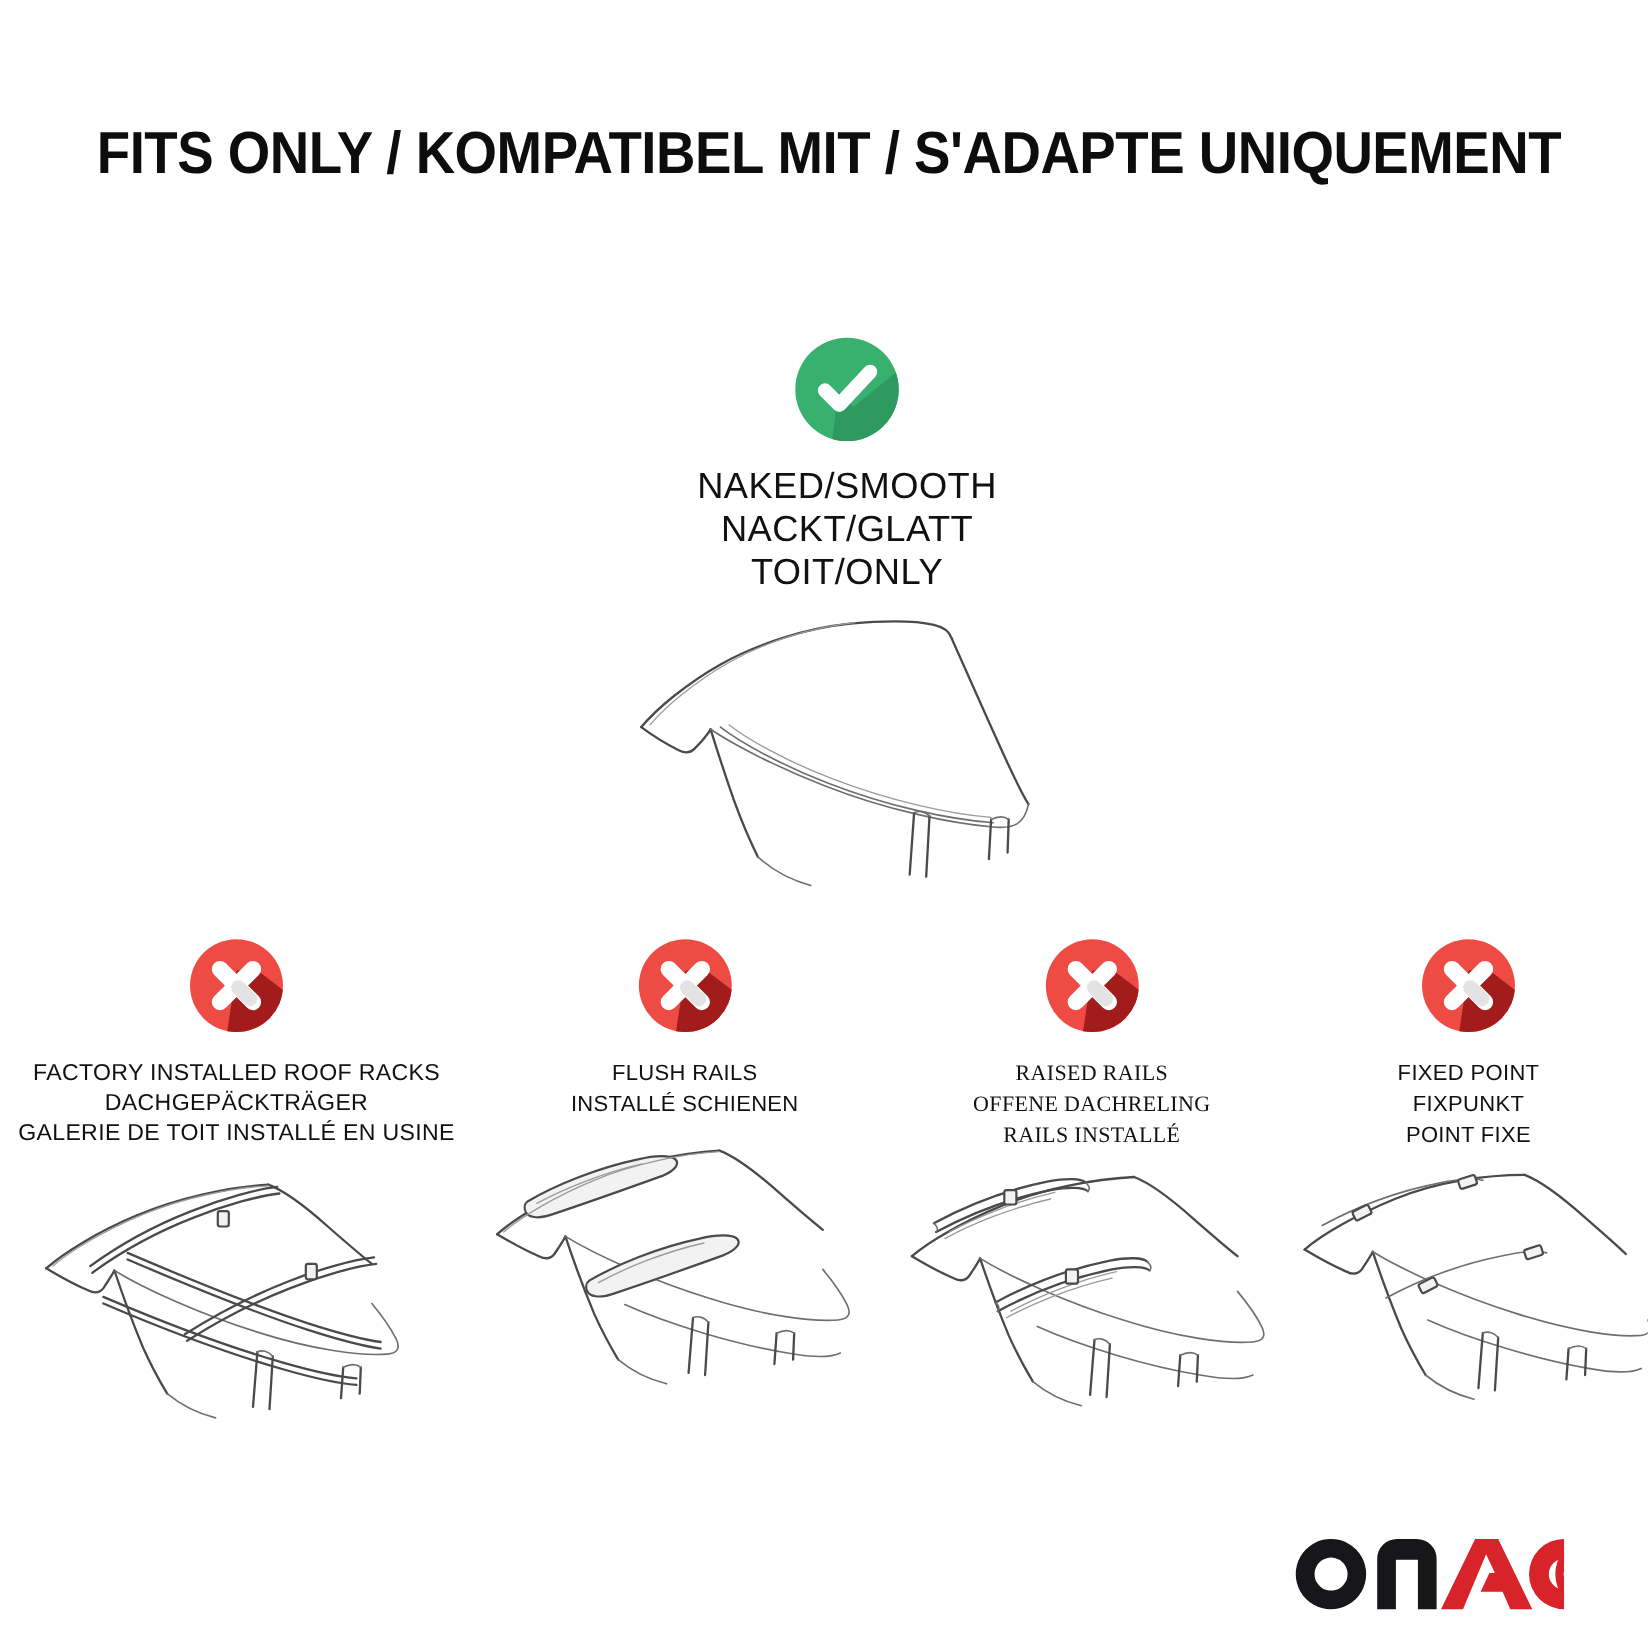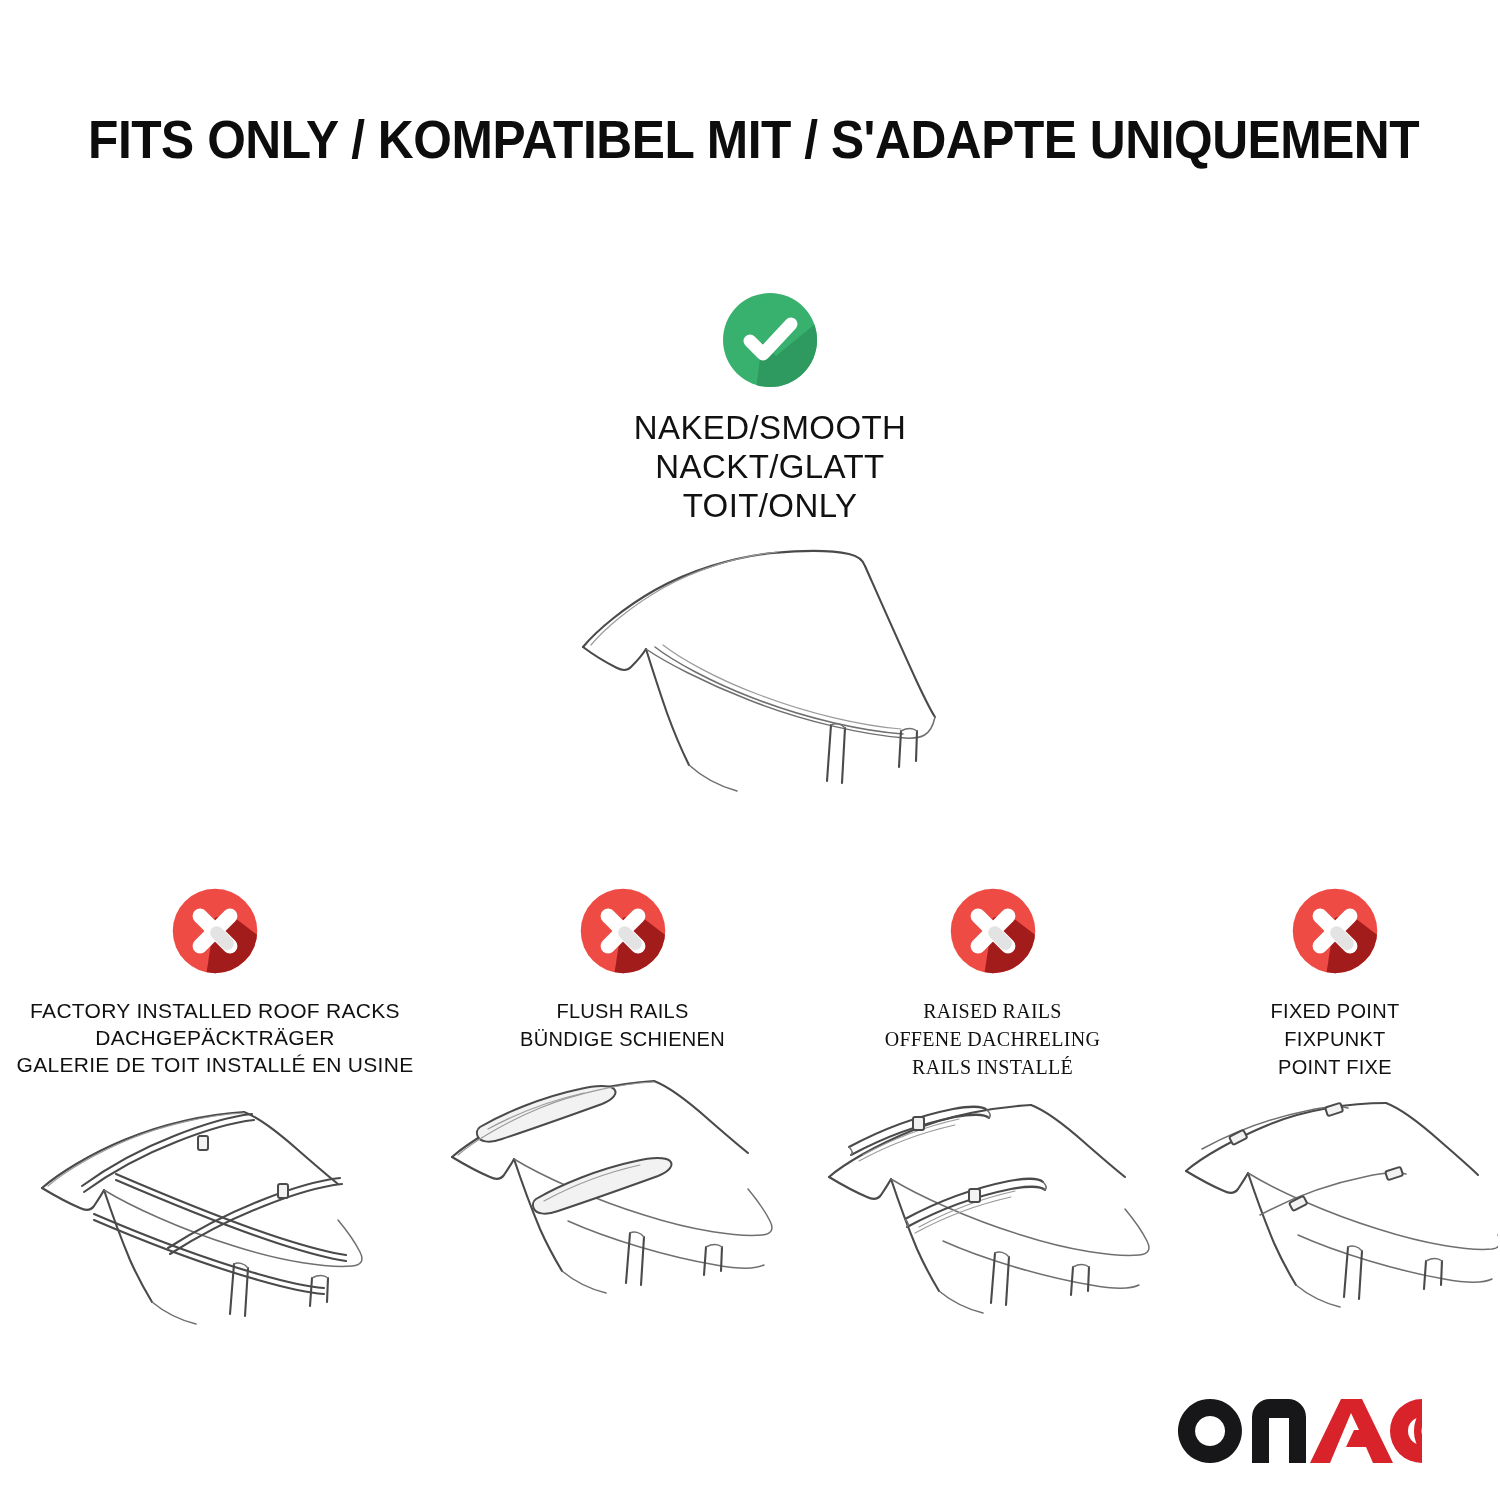--- a/index.html
+++ b/index.html
@@ -30,21 +30,21 @@
     transform-origin: left center;
     white-space: nowrap;
     color: #0d0d0d;
     line-height: 58px;
   }
 
   
   .hero {
     position: absolute;
     left: 505px;
-    top: 290px;
+    top: 304px;
     width: 530px;
     text-align: center;
   }
   .hero-icon-wrap {
     height: 100px;
     display: flex;
     align-items: center;
     justify-content: center;
   }
   .hero-label {
@@ -57,21 +57,21 @@
   }
   .hero-art {
     margin-top: 10px;
     height: 270px;
   }
 
   
   .cols {
     position: absolute;
     left: 0;
-    top: 887px;
+    top: 852px;
     width: 1500px;
     display: flex;
     align-items: flex-start;
   }
   .col {
     position: relative;
     box-sizing: border-box;
     text-align: center;
   }
   .col-0 { width: 430px; padding: 0 12px; }
@@ -241,21 +241,21 @@
         </g>
         <g stroke-linecap="round">
           <path d="M33,33 L67,67" stroke="#ffffff" stroke-width="17"></path>
           <path d="M67,33 L33,67" stroke="#ffffff" stroke-width="17"></path>
           <path d="M52,52 L64,64" stroke="#e3e3e3" stroke-width="15"></path>
         </g>
       </svg>
     </div>
     <div class="col-label">
       <div>FLUSH RAILS</div>
-      <div>BÜNDIGE SCHIENEN</div>
+      <div>INSTALLÉ SCHIENEN</div>
     </div>
     <div class="col-art">
       <svg width="380" height="230" viewBox="0 0 380 230">
         <path class="ln" d="M14 86 C30 72 62 52 96 38 C134 22 180 12 216 10"></path>
         <path class="ln" d="M216 10 C232 16 252 32 270 48 C286 62 300 74 310 82"></path>
         <path class="ln" d="M14 86 C24 92 40 101 52 106 C58 109 63 108 66 104 C70 98 74 92 76 88"></path>
         <path class="ln" d="M76 88 C82 106 92 134 102 158 C110 176 118 190 124 200"></path>
         <path class="ln-thin" d="M76 88 C102 104 154 128 206 144 C256 160 300 166 324 164 C334 163 336 158 332 150 C328 142 320 130 310 118"></path>
         <path class="ln-thin" d="M124 200 C136 210 152 218 168 222"></path>
 

